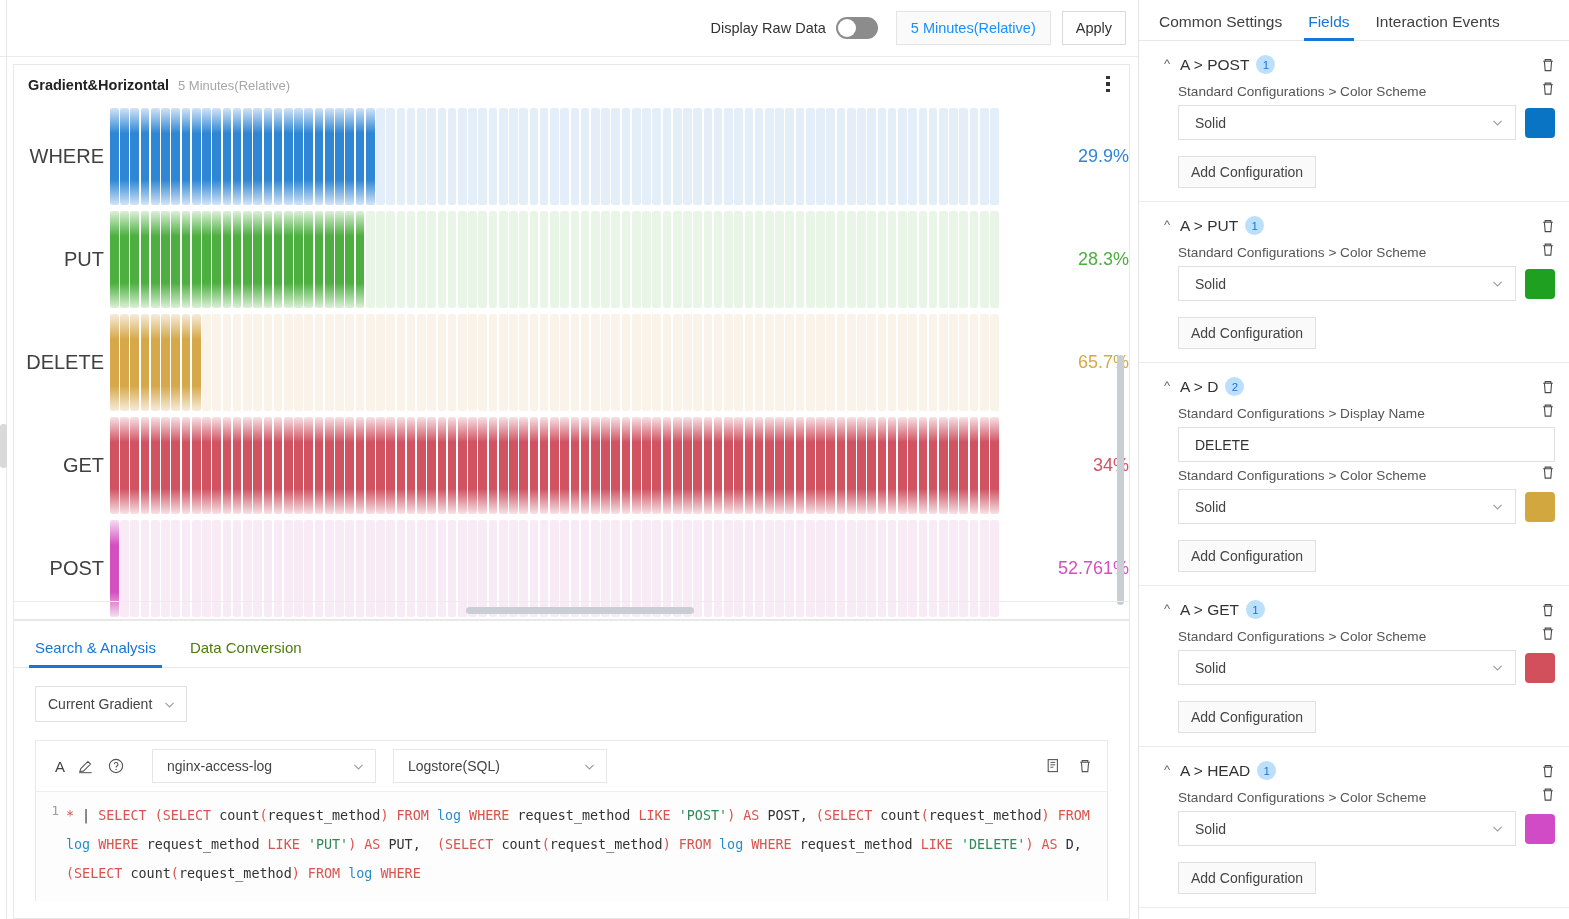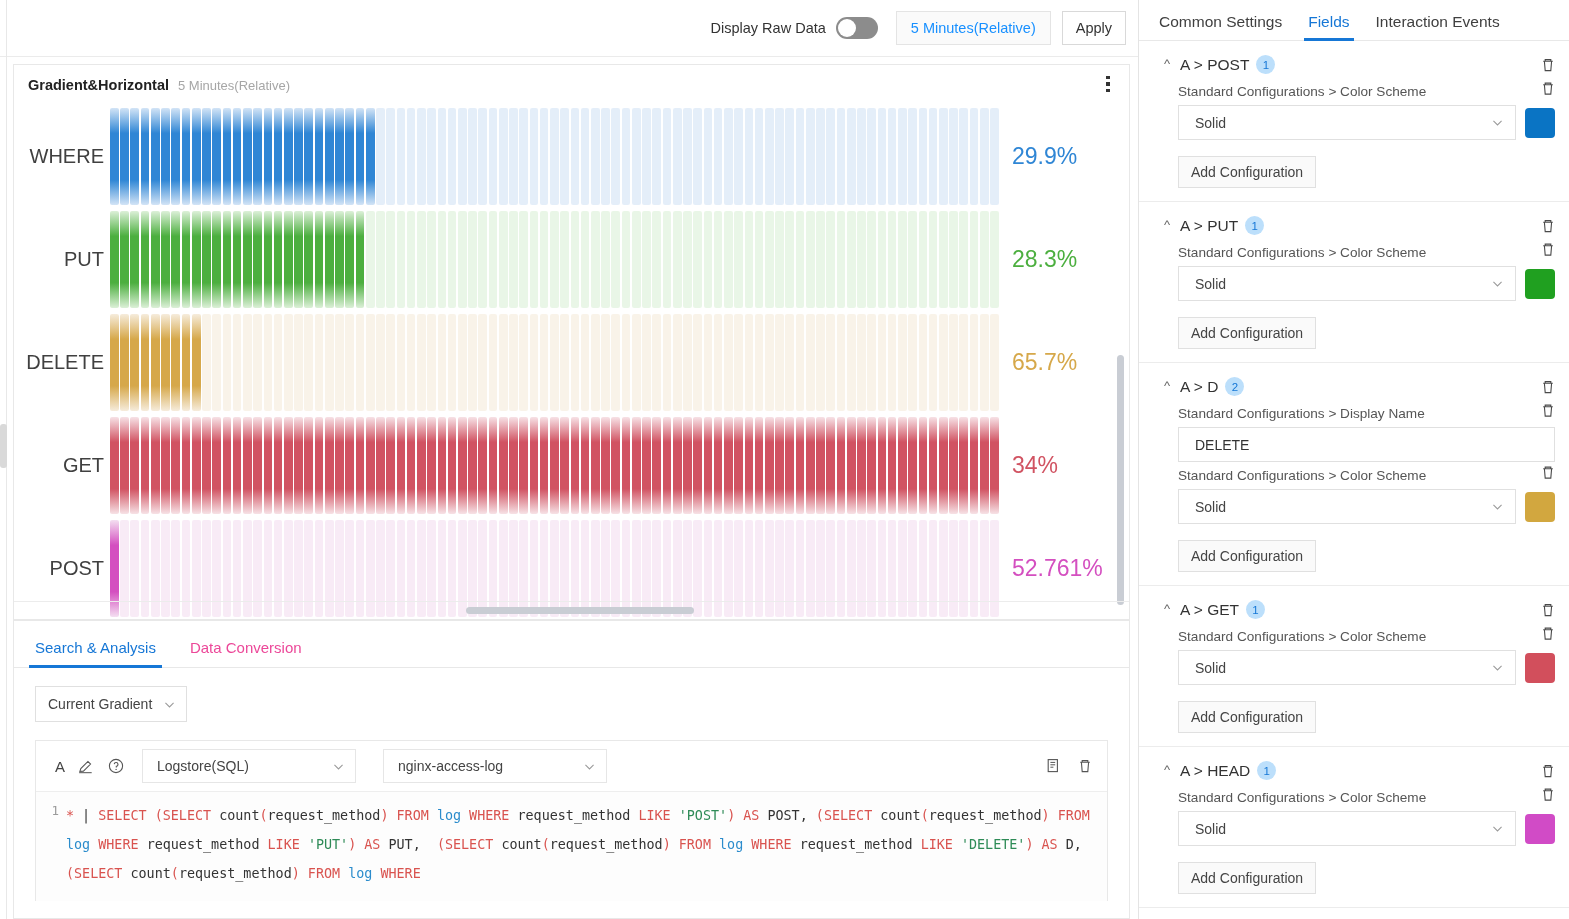--- a/index.html
+++ b/index.html
@@ -119,23 +119,22 @@
     display: flex; gap: 0px;
   }
   .seg {
     height: 97px;
     flex: 1 1 auto;
     border-radius: 2px;
     margin-right: 1.6px;
   }
   .row-pct {
     flex: 1 1 auto;
-    text-align: left;
-    font-size: 23px;
-    padding-left: 12px;
+    text-align: right;
+    font-size: 18px;
   }
 
   
   .chart-vscroll {
     position: absolute; right: 5px; top: 290px;
     width: 7px; height: 250px; border-radius: 4px;
     background: #c9cdd4;
   }
   
   .chart-hscroll-track {
@@ -156,21 +155,21 @@
     flex: 1 1 auto;
     position: relative;
     overflow: hidden;
   }
   .tabs-row {
     height: 47px; display: flex; align-items: flex-end;
     border-bottom: 1px solid #e8e8e8;
     padding-left: 21px; gap: 34px;
   }
   .tab {
-    font-size: 15px; color: #ec4899; padding-bottom: 11px;
+    font-size: 15px; color: #4d7c0f; padding-bottom: 11px;
     cursor: pointer; position: relative;
   }
   .tab.active { color: #1677d6; }
   .tab.active::after {
     content: ""; position: absolute; left: -6px; right: -6px; bottom: -1px;
     height: 3px; background: #1677d6;
   }
   .proj-select {
     margin: 18px 0 0 21px;
     width: 152px; height: 36px;
@@ -840,30 +839,30 @@
                 <path d="M1.2 14.6 L14.6 14.6" stroke="#555" stroke-width="1.1"></path>
               </svg>
           </span>
           <span class="icon-btn">
             <svg width="16" height="16" viewBox="0 0 16 16">
                 <circle cx="8" cy="8" r="6.6" fill="none" stroke="#555" stroke-width="1.1"></circle>
                 <path d="M6.2 6.1 a1.9 1.9 0 1 1 2.1 2.2 v1.1" fill="none" stroke="#555" stroke-width="1.1"></path>
                 <circle cx="8.1" cy="11.4" r="0.72" fill="#555"></circle>
               </svg>
           </span>
-          <div class="q-select ls">
-            <span>Logstore(SQL)</span>
+          <div class="q-select logstore">
+            <span>nginx-access-log</span>
             <span class="chev-down">
               <svg width="13" height="13" viewBox="0 0 16 16">
                   <path d="M3 6 L8 11 L13 6" fill="none" stroke="#9a9a9a" stroke-width="1.3"></path>
                 </svg>
             </span>
           </div>
-          <div class="q-select logstore">
-            <span>nginx-access-log</span>
+          <div class="q-select ls">
+            <span>Logstore(SQL)</span>
             <span class="chev-down">
               <svg width="13" height="13" viewBox="0 0 16 16">
                   <path d="M3 6 L8 11 L13 6" fill="none" stroke="#9a9a9a" stroke-width="1.3"></path>
                 </svg>
             </span>
           </div>
           <div class="query-head-right">
             <span class="icon-btn">
               <svg width="16" height="16" viewBox="0 0 16 16">
                   <rect x="2.2" y="1.6" width="9.2" height="12" fill="none" stroke="#555" stroke-width="1.1"></rect>

